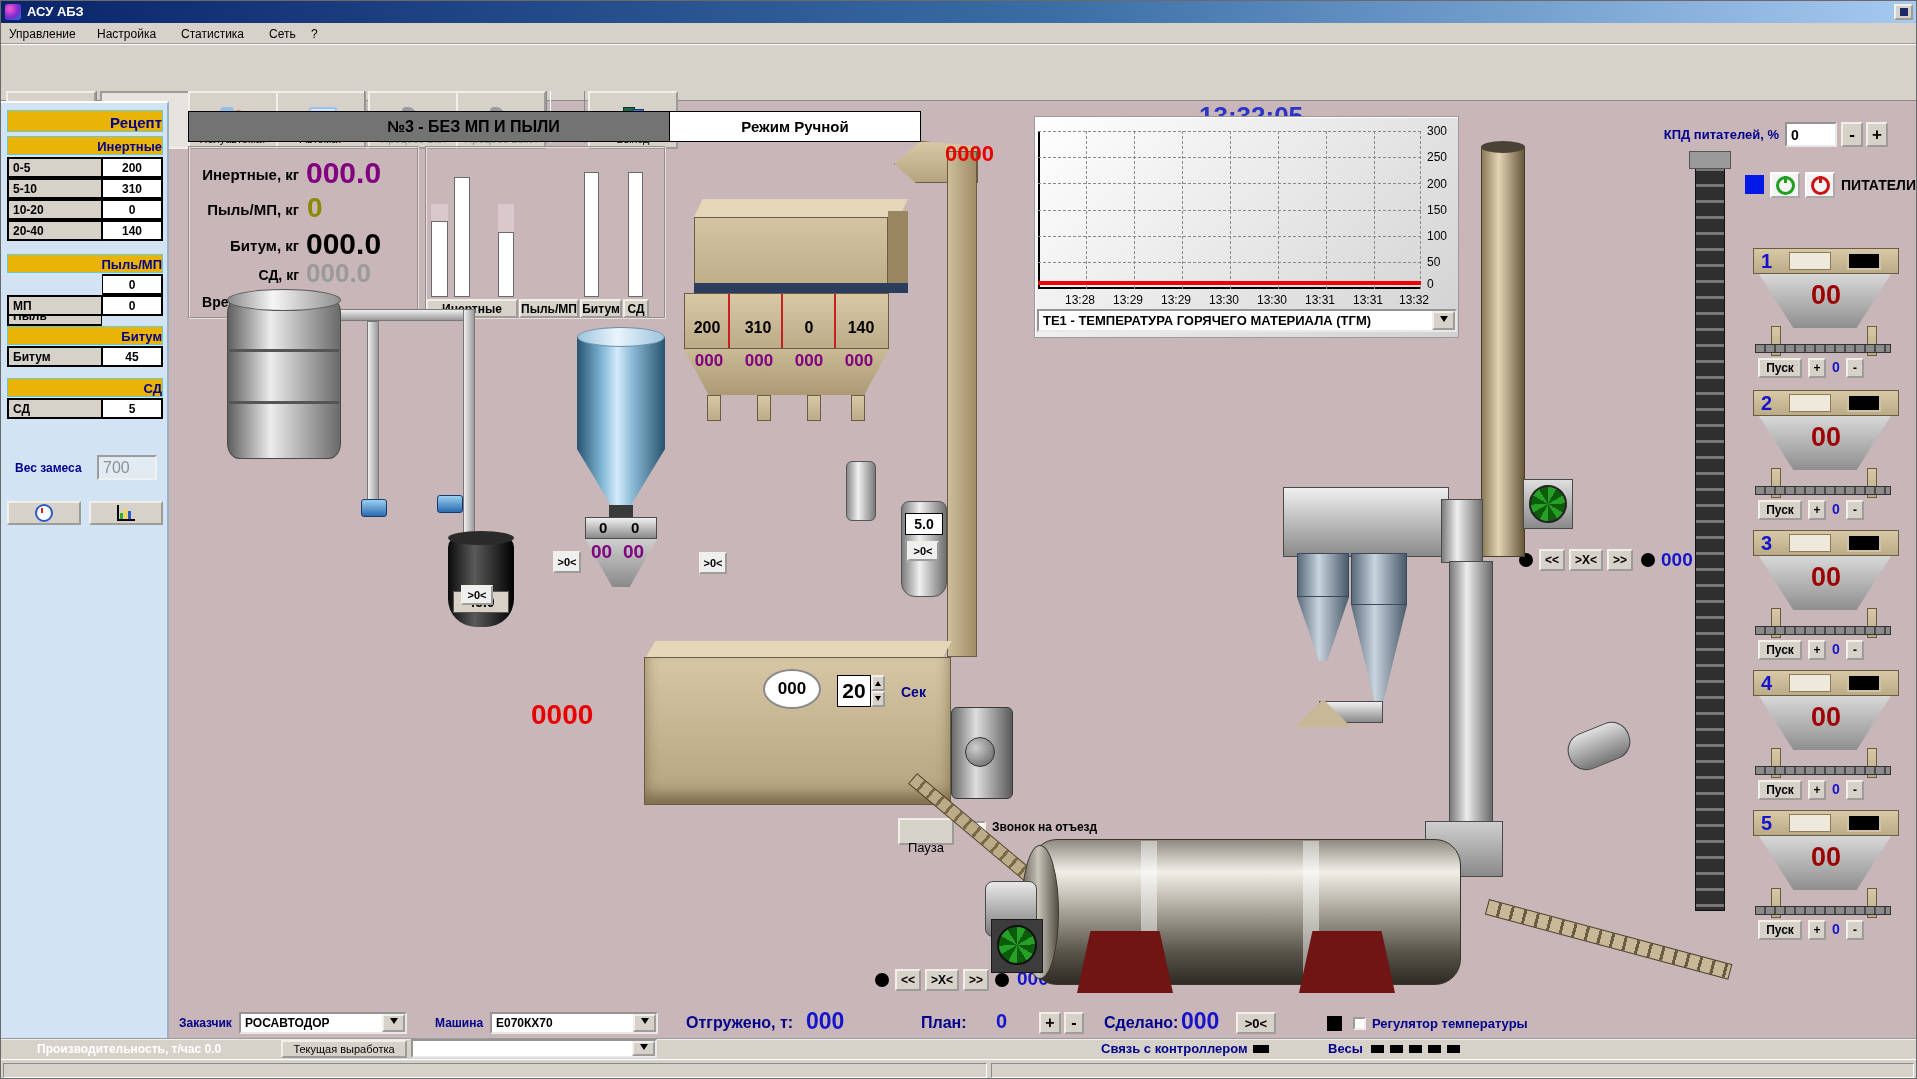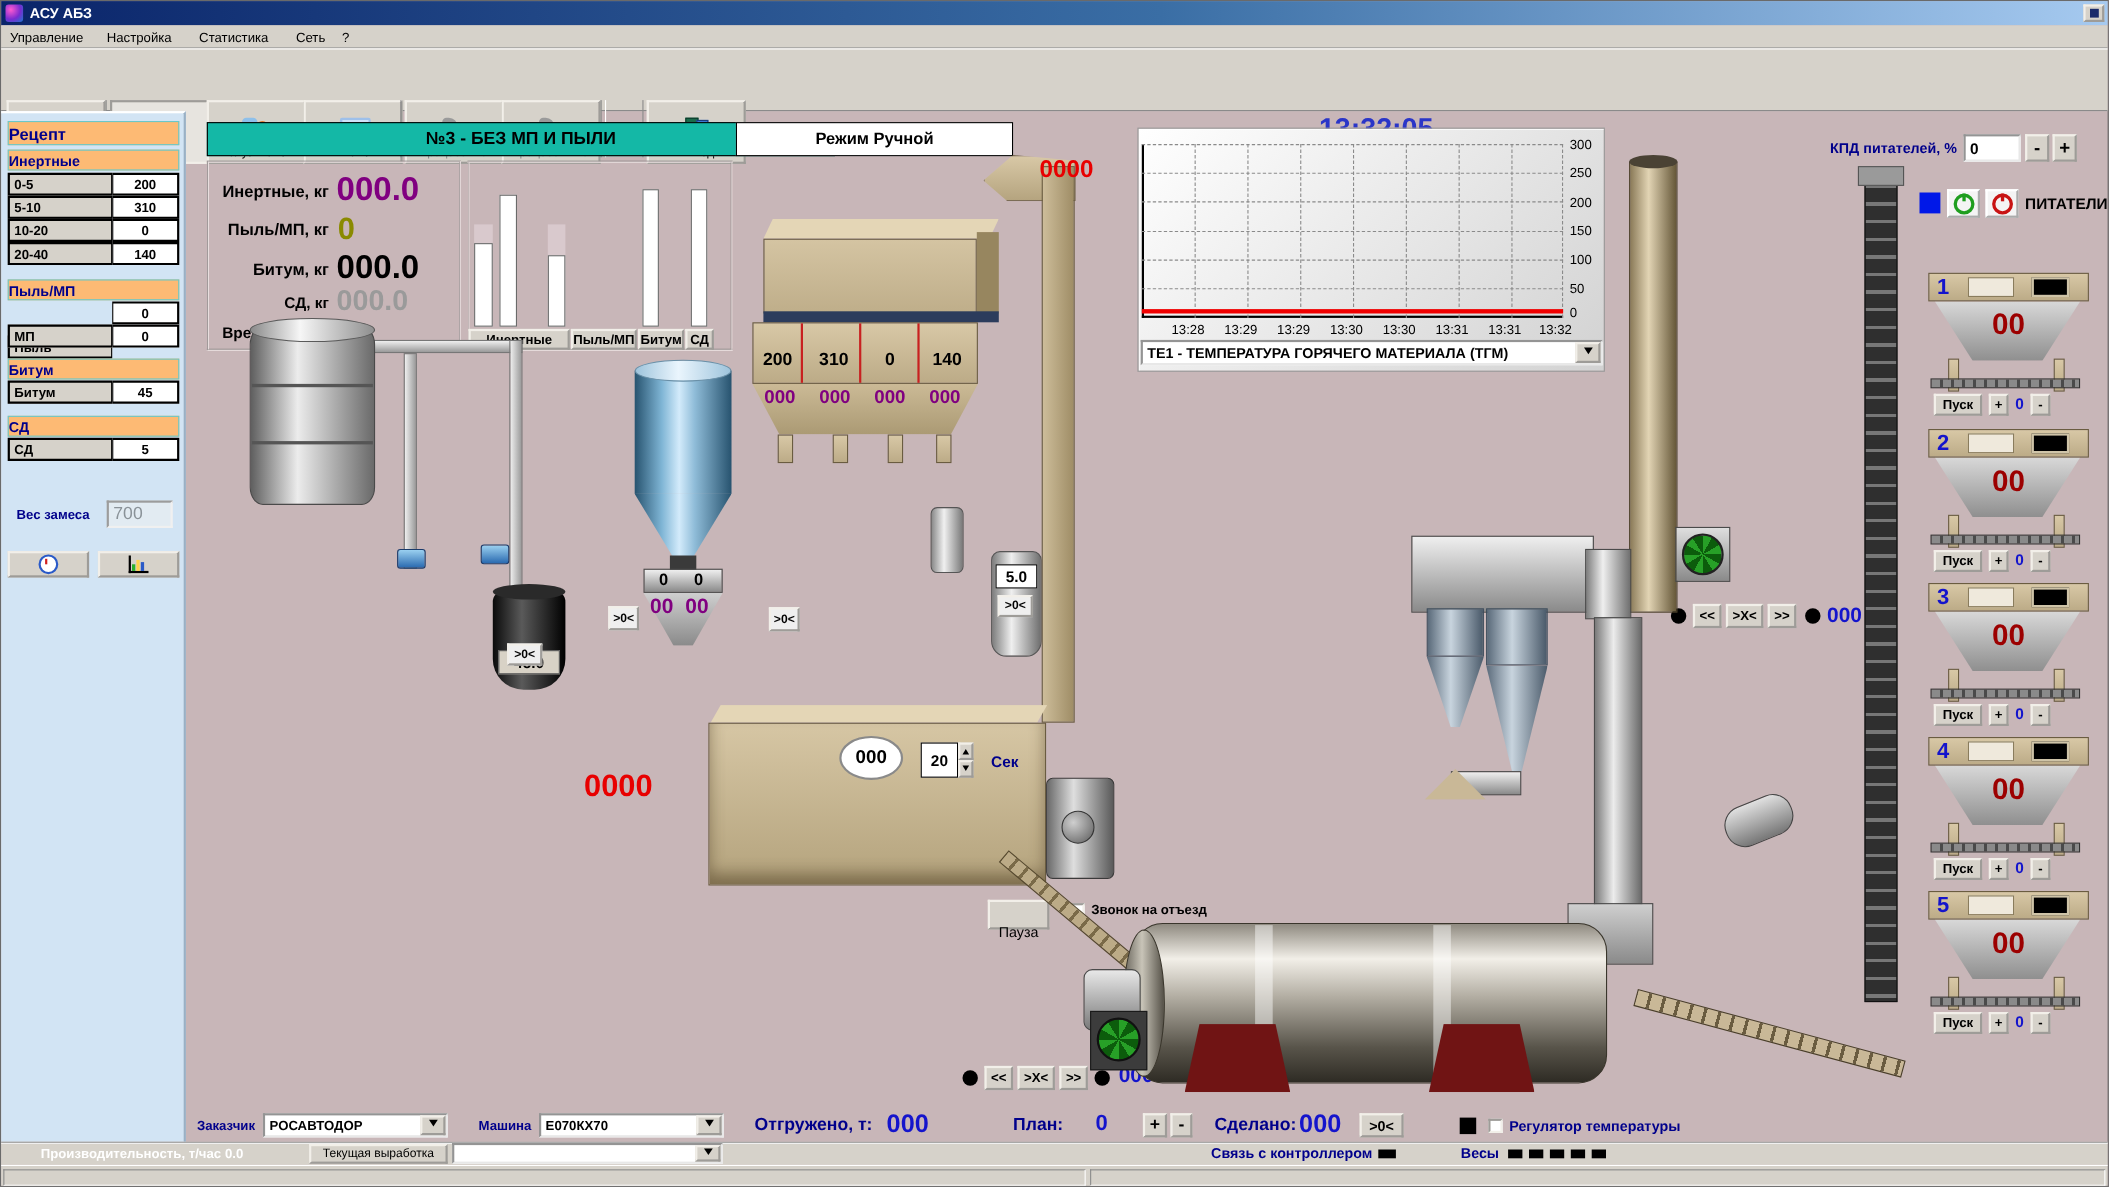--- a/index.html
+++ b/index.html
@@ -8,21 +8,21 @@
   .navy{color:#00008b;font-weight:bold;}
   .blueval{color:#1414cc;font-weight:bold;}
   .redval{color:#e80000;font-weight:bold;}
   .purple{color:#800080;font-weight:bold;}
   .ctr{display:flex;align-items:center;justify-content:center;}
   .raised{background:#d6d2ca;border:2px outset #f2efe9;}
   .sunk{border:2px inset #f2efe9;background:#fff;}
   .tan{background:linear-gradient(#d8c8a6,#bcab87);border:1px solid #6a5c40;}
   .silver{background:linear-gradient(90deg,#7d7d7d,#efefef 38%,#6f6f6f);border:1px solid #4a4a4a;}
   .silverv{background:linear-gradient(#efefef,#8a8a8a);border:1px solid #4a4a4a;}
-  .cyanhdr{background:#fdba74;border:1px solid #6ac8c8;color:#00008b;font-weight:bold;text-align:left;}
+  .cyanhdr{background:#eab308;border:1px solid #6ac8c8;color:#00008b;font-weight:bold;text-align:right;}
   .cell-l{background:#d6d2ca;border:2px solid #000;border-right:1px solid #000;font-weight:bold;font-size:12px;padding:2px 0 0 4px;color:#000;}
   .cell-v{background:#fff;border:2px solid #000;border-left:1px solid #000;font-weight:bold;font-size:12px;text-align:center;padding-top:2px;color:#000;}
   .gridh{border-top:1px dashed #8a8a8a;}
   .gridv{border-left:1px dashed #8a8a8a;}
   .tick{font-size:12px;color:#000;}
   .combo{background:#fff;border:2px inset #e8e8e8;display:flex;align-items:center;font-weight:bold;color:#000;}
   .combo .arr{margin-left:auto;width:19px;align-self:stretch;background:#d6d2ca;border:2px outset #f2efe9;display:flex;align-items:center;justify-content:center;}
   .tri-dn{width:0;height:0;border:4px solid transparent;border-top:6px solid #000;margin-top:5px;}
   .tri-up-s{width:0;height:0;border:3px solid transparent;border-bottom:5px solid #000;margin-bottom:2px;}
   .tri-dn-s{width:0;height:0;border:3px solid transparent;border-top:5px solid #000;margin-top:2px;}
@@ -155,21 +155,21 @@
     </div>
     <div class="a raised ctr" style="left:88px;top:398px;width:74px;height:24px;">
       <span style="width:16px;height:14px;position:relative;border-left:2px solid #000;border-bottom:2px solid #000;">
           <span style="position:absolute;left:1px;bottom:0;width:3px;height:6px;background:#2ab02a;"></span>
           <span style="position:absolute;left:5px;bottom:0;width:3px;height:10px;background:#ffd24a;"></span>
           <span style="position:absolute;left:9px;bottom:0;width:3px;height:8px;background:#2a5ac8;"></span>
         </span>
     </div>
   </div>
 
-  <div class="a ctr" style="left:187px;top:110px;width:571px;height:31px;background:#14b8a6;border:1px solid #000;">
+  <div class="a ctr" style="left:187px;top:110px;width:571px;height:31px;background:#737373;border:1px solid #000;">
       <span style="font-weight:bold;font-size:16px;color:#000;">№3 - БЕЗ МП И ПЫЛИ</span>
     </div>
   <div class="a ctr" style="left:668px;top:110px;width:252px;height:31px;background:#fff;border:1px solid #000;">
       <span style="font-weight:bold;font-size:15px;color:#000;">Режим Ручной</span>
     </div>
 
   <div class="a" style="left:187px;top:145px;width:231px;height:173px;border:2px groove #e8dede;"></div>
   <div class="a" style="left:150px;top:165px;width:148px;text-align:right;font-weight:bold;font-size:15px;color:#000;">Инертные, кг</div>
   <div class="a purple" style="left:305px;top:155px;font-size:30px;">000.0</div>
   <div class="a" style="left:150px;top:200px;width:148px;text-align:right;font-weight:bold;font-size:15px;color:#000;">Пыль/МП, кг</div>
@@ -269,21 +269,21 @@
   <div class="a" style="left:893px;top:140px;width:84px;height:42px;background:linear-gradient(#d8c8a6,#b5a47f);clip-path:polygon(0 55%,32% 0,100% 12%,100% 100%,26% 100%);border:1px solid #6a5c40;"></div>
   <div class="a" style="left:946px;top:150px;width:30px;height:506px;background:linear-gradient(90deg,#cdbd9a,#9f8d66);border:1px solid #6a5c40;"></div>
   <div class="a redval" style="left:944px;top:140px;font-size:22px;z-index:5;">0000</div>
 
   <div class="a" style="left:645px;top:640px;width:306px;height:16px;background:#e4d6b6;clip-path:polygon(3% 0,100% 0,97% 100%,0 100%);"></div>
   <div class="a" style="left:643px;top:656px;width:307px;height:148px;background:linear-gradient(#d6c6a4,#b4a37d);border:1px solid #6a5c40;box-shadow:inset 0 -10px 14px rgba(60,45,20,.45);"></div>
   <div class="a ctr" style="left:762px;top:668px;width:58px;height:40px;background:#fff;border:2px solid #8a8a8a;border-radius:50%;">
       <span style="font-weight:bold;font-size:17px;color:#000;">000</span>
     </div>
   <div class="a ctr" style="left:836px;top:674px;width:34px;height:32px;background:#fff;border:1px solid #000;">
-      <span style="font-weight:bold;font-size:14px;color:#000;">20</span>
+      <span style="font-weight:bold;font-size:21px;color:#000;">20</span>
     </div>
   <div class="a smallbtn" style="left:870px;top:674px;width:14px;height:16px;">
       <span class="tri-up-s"></span>
     </div>
   <div class="a smallbtn" style="left:870px;top:690px;width:14px;height:16px;">
       <span class="tri-dn-s"></span>
     </div>
   <div class="a navy" style="left:900px;top:683px;font-size:14px;">Сек</div>
   <div class="a" style="left:950px;top:706px;width:62px;height:92px;background:linear-gradient(90deg,#6a6a6a,#dedede 40%,#5a5a5a);border:1px solid #3a3a3a;border-radius:6px;"></div>
   <div class="a" style="left:964px;top:736px;width:30px;height:30px;background:radial-gradient(circle at 35% 35%,#cfcfcf,#5a5a5a);border-radius:50%;border:1px solid #333;"></div>

